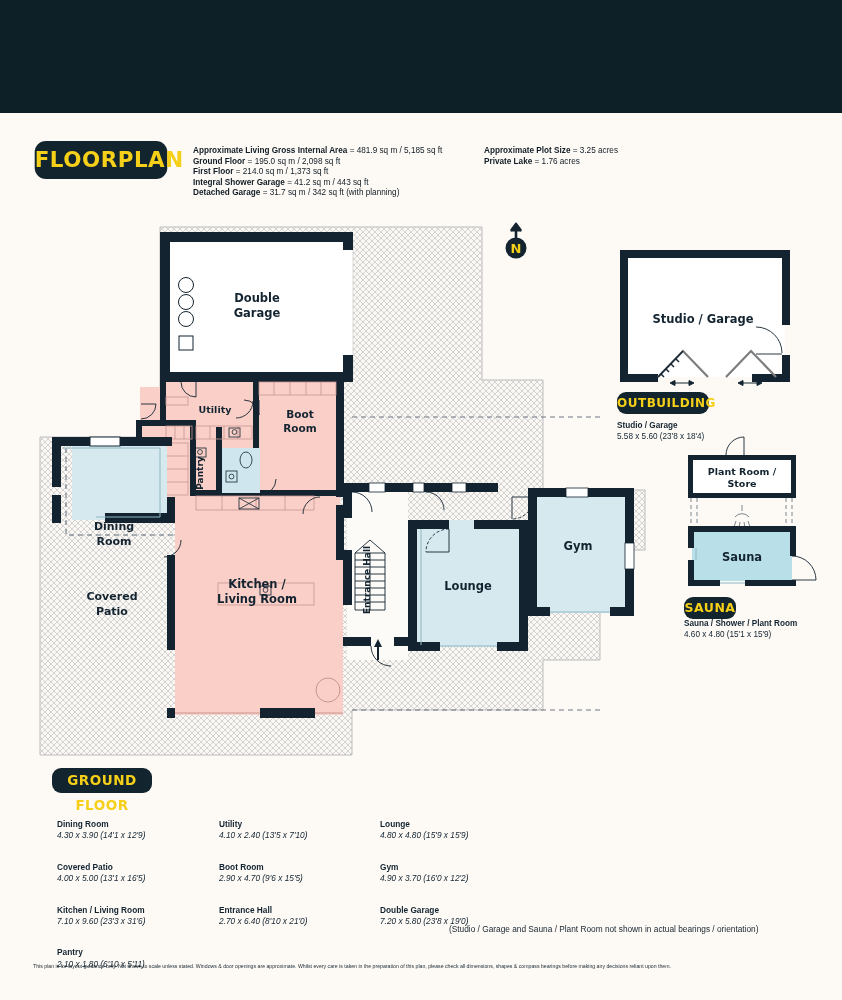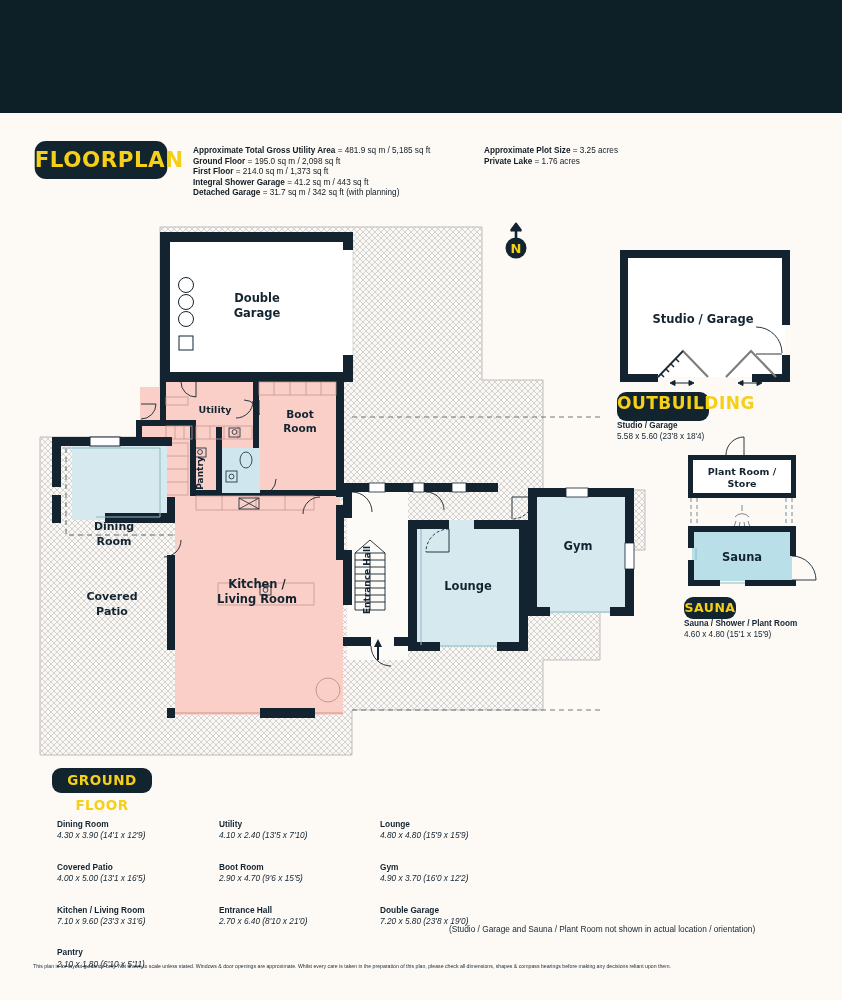--- a/index.html
+++ b/index.html
@@ -31,21 +31,21 @@
     width:130px;height:38px;line-height:38px;
     font-size:21px;border-radius:11px;
     transform:scaleX(1.02);
   }
   #ground-floor-badge{
     position:absolute;left:52px;top:768px;
     width:100px;height:25px;line-height:25px;font-size:13.5px;
   }
   #outbuilding-badge{
     position:absolute;left:617px;top:392px;
-    width:92px;height:29px;line-height:22px;font-size:17px;
+    width:92px;height:22px;line-height:22px;font-size:12px;
   }
   #sauna-badge{
     position:absolute;left:684px;top:597px;
     width:52px;height:22px;line-height:22px;font-size:12.5px;
   }
   
   .specblock{position:absolute;font-size:8.2px;line-height:10.6px;color:#111c24;}
   #spec-left{left:193px;top:146px;width:290px;}
   #spec-right{left:484px;top:146px;width:200px;}
   .specline b{font-weight:bold;}
@@ -78,21 +78,21 @@
   #compass{position:absolute;left:501px;top:222px;width:30px;height:42px;}
 </style>
 </head>
 <body>
 
 <div class="topbar"></div>
 
 <div class="badge" id="floorplan-badge">FLOORPLAN</div>
 
 <div class="specblock" id="spec-left">
-    <div class="specline"><b>Approximate Total Gross Utility Area</b><span> = 481.9 sq m / 5,185 sq ft</span></div>
+    <div class="specline"><b>Approximate Living Gross Internal Area</b><span> = 481.9 sq m / 5,185 sq ft</span></div>
     <div class="specline"><b>Ground Floor</b><span> = 195.0 sq m / 2,098 sq ft</span></div>
     <div class="specline"><b>First Floor</b><span> = 214.0 sq m / 1,373 sq ft</span></div>
     <div class="specline"><b>Integral Shower Garage</b><span> = 41.2 sq m / 443 sq ft</span></div>
     <div class="specline"><b>Detached Garage</b><span> = 31.7 sq m / 342 sq ft (with planning)</span></div>
   </div>
 <div class="specblock" id="spec-right">
     <div class="specline"><b>Approximate Plot Size</b><span> = 3.25 acres</span></div>
     <div class="specline"><b>Private Lake</b><span> = 1.76 acres</span></div>
   </div>
 
@@ -478,14 +478,14 @@
     <div class="legend-item">
       <span class="nm">Gym</span>
       <span class="dim">4.90 x 3.70 (16'0 x 12'2)</span>
     </div>
     <div class="legend-item">
       <span class="nm">Double Garage</span>
       <span class="dim">7.20 x 5.80 (23'8 x 19'0)</span>
     </div>
   </div>
 
-<div id="orientation-note">(Studio / Garage and Sauna / Plant Room not shown in actual location / orientation)</div>
+<div id="orientation-note">(Studio / Garage and Sauna / Plant Room not shown in actual bearings / orientation)</div>
 <div id="disclaimer">This plan is for layout guidance only. Not drawn to scale unless stated. Windows &amp; door openings are approximate. Whilst every care is taken in the preparation of this plan, please check all dimensions, shapes &amp; compass bearings before making any decisions reliant upon them.</div>
 
 </body></html>

